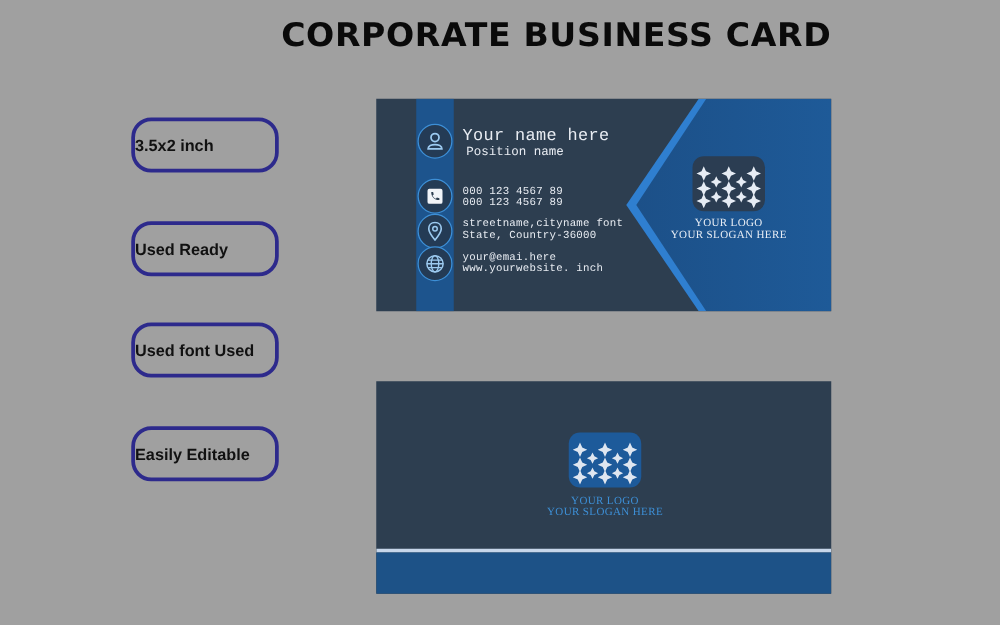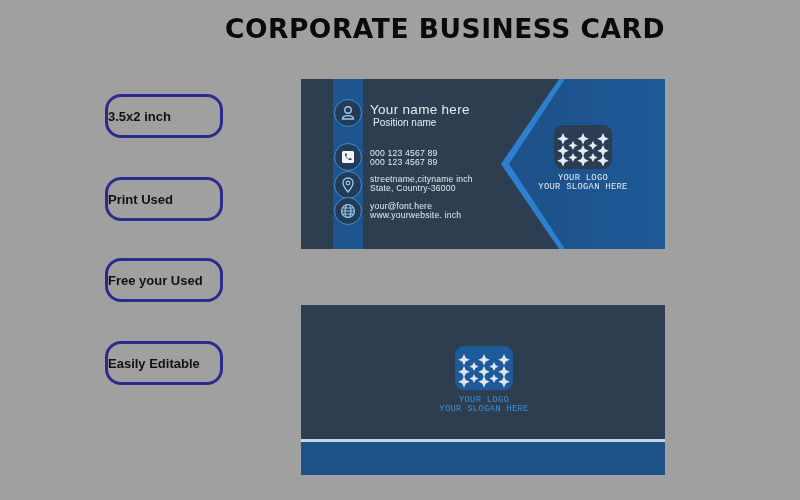--- a/index.html
+++ b/index.html
@@ -5,41 +5,41 @@
   html, body { margin:0; padding:0; }
   body { width:800px; height:500px; background:#a0a0a0; position:relative; overflow:hidden; font-family:"Liberation Sans", sans-serif; }
   .title { position:absolute; left:0; width:890px; top:14px; text-align:center; font-family:"DejaVu Sans", sans-serif; font-weight:bold; font-size:26px; letter-spacing:0.5px; color:#0a0a0a; transform:scaleX(1.02); }
   .feature { position:absolute; left:61px; width:118px; height:44px; border:3px solid #2d2a8c; border-radius:16px; box-sizing:border-box; display:flex; align-items:center; justify-content:flex-start; font-weight:bold; font-size:13px; color:#111;margin-left:44px; }
   .card { position:absolute; left:301px; width:364px; height:170px; box-sizing:border-box; overflow:hidden; }
   .front { top:79px; background:#2d3e50; }
   .back { top:305px; background:#2d3e50; }
   .front .rightpanel { position:absolute; left:0; top:0; width:364px; height:170px; }
   .stripe-v { position:absolute; left:32px; top:0; width:30px; height:170px; background:#1d548d; border-radius:0 0 0 0; }
   .icon-circle { position:absolute; left:33px; width:28px; height:28px; border-radius:50%; background:#243b55; border:1.5px solid #3d8fd6; box-sizing:border-box; display:flex; align-items:center; justify-content:center; }
-  .txt { position:absolute; color:#e8ecf2; font-family:Liberation Sans, sans-serif; white-space:nowrap; }
+  .txt { position:absolute; color:#e8ecf2; font-family:Liberation Mono, monospace; white-space:nowrap; }
   .name { left:69px; top:23px; font-size:13.5px; font-weight:normal; letter-spacing:0.3px; }
   .pos { left:72px; top:38px; font-size:10px; }
   .small { font-size:8.6px; line-height:9px; letter-spacing:0.2px; }
-  .logo-text { position:absolute; width:200px; text-align:center; font-family:Liberation Mono, monospace; font-size:8.8px; line-height:10px; letter-spacing:0.3px; }
+  .logo-text { position:absolute; width:200px; text-align:center; font-family:Liberation Serif, serif; font-size:8.8px; line-height:10px; letter-spacing:0.3px; }
   .back-bar { position:absolute; left:0; top:137px; width:364px; height:33px; background:#1d5287; }
   .back-line { position:absolute; left:0; top:134px; width:364px; height:3px; background:#c6d6ea; }
 </style>
 </head>
 <body>
 
 <div class="title">CORPORATE BUSINESS CARD</div>
 
 <div class="feature" style="top:94px">
     <span>3.5x2 inch</span>
   </div>
 <div class="feature" style="top:177px">
-    <span>Print Used</span>
+    <span>Used Ready</span>
   </div>
 <div class="feature" style="top:258px">
-    <span>Free your Used</span>
+    <span>Used font Used</span>
   </div>
 <div class="feature" style="top:341px">
     <span>Easily Editable</span>
   </div>
 
 <div class="card front">
   <svg class="rightpanel" width="364" height="170" viewBox="0 0 364 170">
     <defs>
       <linearGradient id="bg1" x1="0" y1="0" x2="1" y2="0">
         <stop offset="0" stop-color="#1c5088"></stop>
@@ -68,33 +68,33 @@
   </div>
   <div class="txt small" style="left:69px;top:70px">000 123 4567 89</div>
   <div class="txt small" style="left:69px;top:79px">000 123 4567 89</div>
 
   <div class="icon-circle" style="top:92px">
     <svg width="14" height="16" viewBox="0 0 14 16">
         <path d="M7 1 C3.8 1 2 3.3 2 6 C2 9 7 15 7 15 C7 15 12 9 12 6 C12 3.3 10.2 1 7 1 Z" fill="none" stroke="#9ccaf0" stroke-width="1.3"></path>
         <circle cx="7" cy="6" r="1.8" fill="none" stroke="#9ccaf0" stroke-width="1.2"></circle>
       </svg>
   </div>
-  <div class="txt small" style="left:69px;top:96px">streetname,cityname inch</div>
+  <div class="txt small" style="left:69px;top:96px">streetname,cityname font</div>
   <div class="txt small" style="left:69px;top:105px">State, Country-36000</div>
 
   <div class="icon-circle" style="top:118px">
     <svg width="16" height="16" viewBox="0 0 16 16">
         <circle cx="8" cy="8" r="6.5" fill="none" stroke="#9ccaf0" stroke-width="1.2"></circle>
         <ellipse cx="8" cy="8" rx="3" ry="6.5" fill="none" stroke="#9ccaf0" stroke-width="1.1"></ellipse>
         <line x1="1.5" y1="8" x2="14.5" y2="8" stroke="#9ccaf0" stroke-width="1.1"></line>
         <line x1="2.5" y1="5" x2="13.5" y2="5" stroke="#9ccaf0" stroke-width="1"></line>
         <line x1="2.5" y1="11" x2="13.5" y2="11" stroke="#9ccaf0" stroke-width="1"></line>
       </svg>
   </div>
-  <div class="txt small" style="left:69px;top:123px">your@font.here</div>
+  <div class="txt small" style="left:69px;top:123px">your@emai.here</div>
   <div class="txt small" style="left:69px;top:132px">www.yourwebsite. inch</div>
 
   <svg style="position:absolute;left:252px;top:45px" width="60" height="46" viewBox="0 0 60 46">
     <rect x="1" y="1" width="58" height="44" rx="9" fill="#2b3d52"></rect>
     <g fill="#e6ecf4">
       <path d="M10 9 l1.8 4 4 1.8 -4 1.8 -1.8 4 -1.8 -4 -4 -1.8 4 -1.8z"></path>
       <path d="M30 9 l1.8 4 4 1.8 -4 1.8 -1.8 4 -1.8 -4 -4 -1.8 4 -1.8z"></path>
       <path d="M50 9 l1.8 4 4 1.8 -4 1.8 -1.8 4 -1.8 -4 -4 -1.8 4 -1.8z"></path>
       <path d="M20 17 l1.5 3 3 1.5 -3 1.5 -1.5 3 -1.5 -3 -3 -1.5 3 -1.5z"></path>
       <path d="M40 17 l1.5 3 3 1.5 -3 1.5 -1.5 3 -1.5 -3 -3 -1.5 3 -1.5z"></path>

